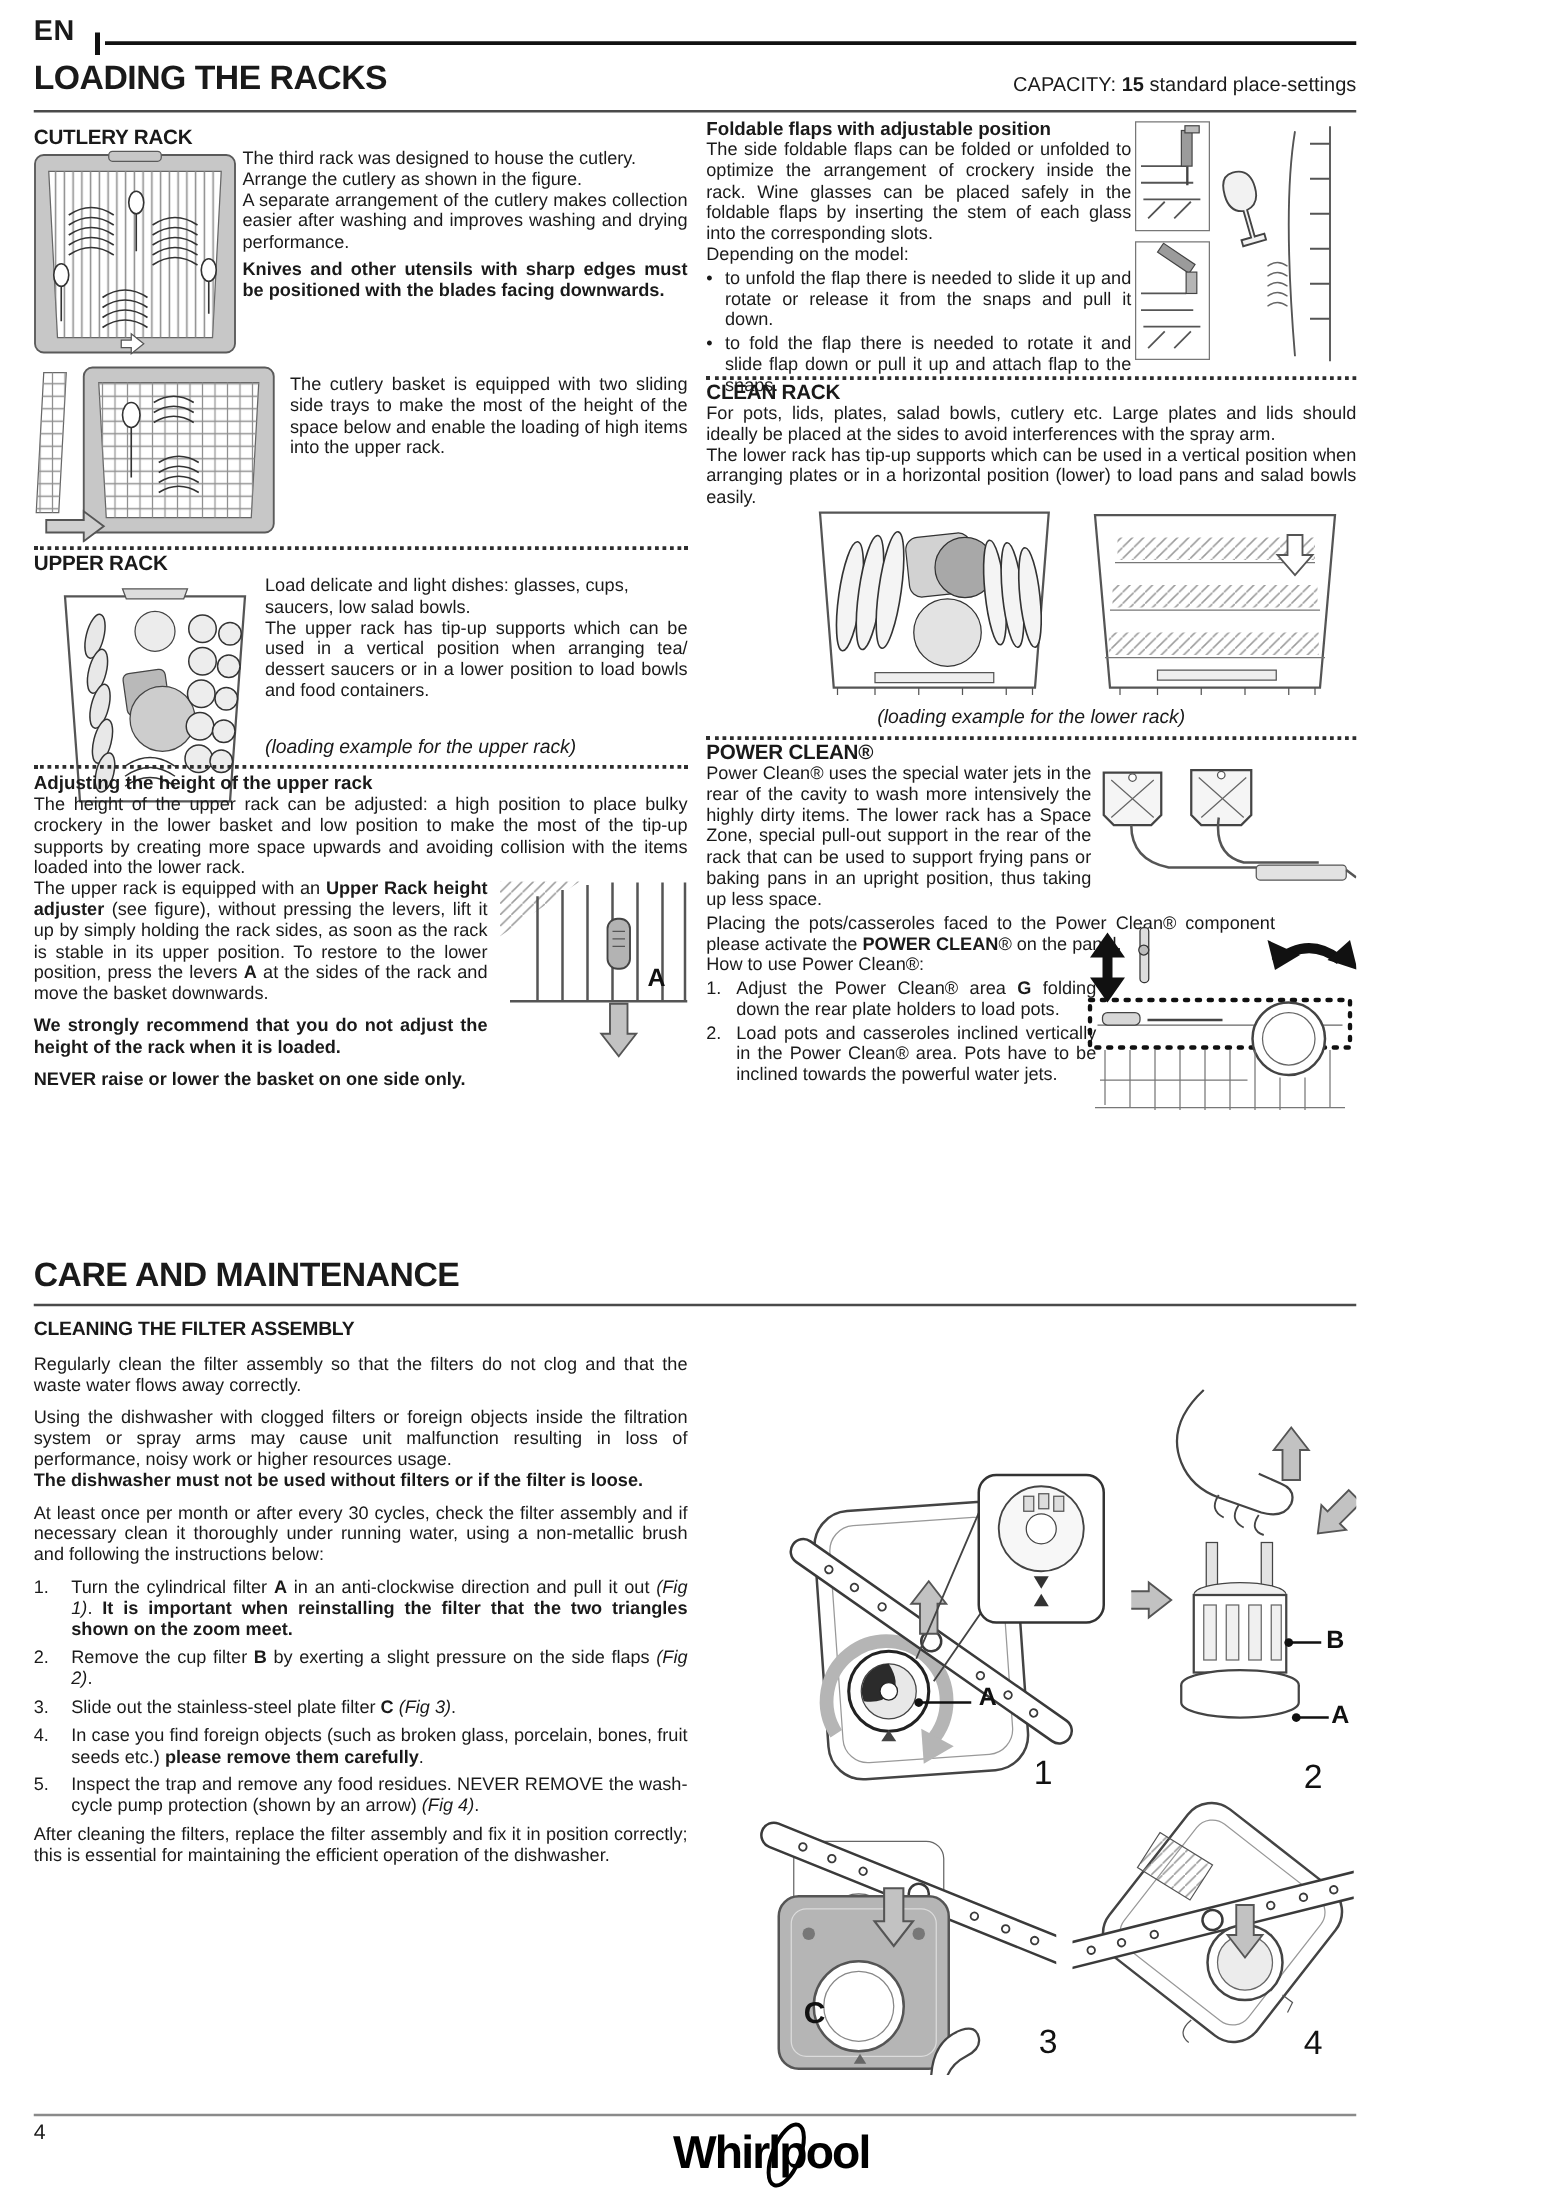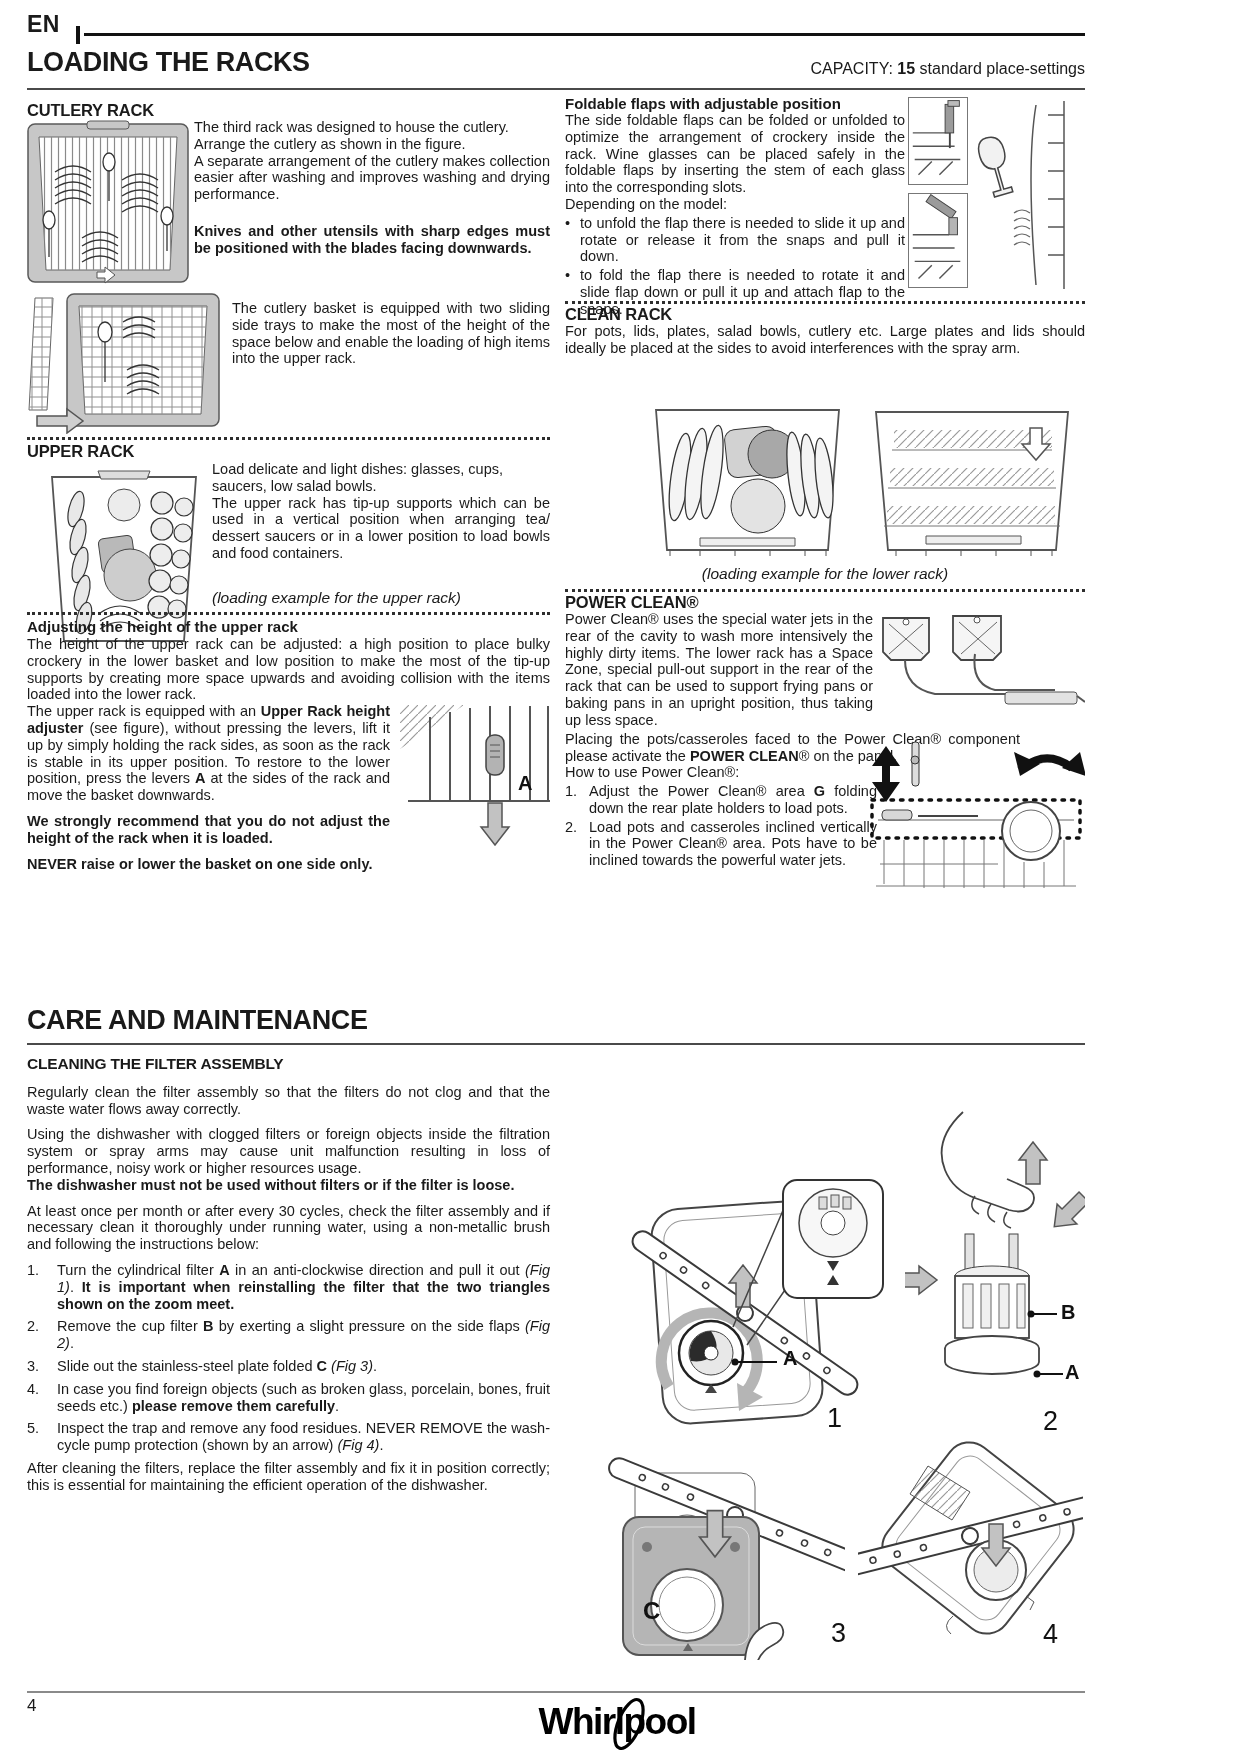--- a/index.html
+++ b/index.html
@@ -110,21 +110,21 @@
           <path d="M140 105 v26"></path>
       </g>
       <path d="M70 152 h8 v-5 l10 8 l-10 8 v-5 h-8 Z" fill="#fff" stroke="#555"></path>
     </svg>
   </div>
 
   <div class="abs" style="left:194px;top:119px;width:356px">
     <p>The third rack was designed to house the cutlery.</p>
     <p>Arrange the cutlery as shown in the figure.</p>
     <p class="just">A separate arrangement of the cutlery makes collection easier after washing and improves washing and drying performance.</p>
-    <p class="b just" style="margin-top:20px">Knives and other utensils with sharp edges must be positioned with the blades facing downwards.</p>
+    <p class="b just" style="margin-top:5px">Knives and other utensils with sharp edges must be positioned with the blades facing downwards.</p>
   </div>
 
   <div class="fig" style="left:27px;top:292px;width:196px;height:142px">
     <svg viewBox="0 0 196 142" width="196" height="142">
       <path d="M8 6 L26 6 L20 118 L2 118 Z" fill="#fff" stroke="#666"></path>
       <path d="M8 6 L26 6 L20 118 L2 118 Z" fill="url(#pg)"></path>
       <rect x="40" y="2" width="152" height="132" rx="7" fill="#c7c7c7" stroke="#5a5a5a" stroke-width="1.5"></rect>
       <path d="M52 14 H180 L174 122 H58 Z" fill="#fff" stroke="#666"></path>
       <path d="M52 14 H180 L174 122 H58 Z" fill="url(#pg)"></path>
       <g stroke="#333" fill="none" stroke-width="1.3">
@@ -255,20 +255,21 @@
         <path d="M38 118 q8 -6 16 0 M38 126 q8 -6 16 0 M38 134 q8 -6 16 0 M38 142 q8 -6 16 0 M38 150 q8 -6 16 0"></path>
       </g>
     </svg>
   </div>
 
   <div class="abs dots" style="left:565px;top:301px;width:520px"></div>
 
   <div class="abs rack-head" style="left:565px;top:306px">CLEAN RACK</div>
   <div class="abs just" style="left:565px;top:323px;width:520px">
     <p>For pots, lids, plates, salad bowls, cutlery etc. Large plates and lids should ideally be placed at the sides to avoid interferences with the spray arm.</p>
+    <p>The lower rack has tip-up supports which can be used in a vertical position when arranging plates or in a horizontal position (lower) to load pans and salad bowls easily.</p>
   </div>
 
   <div class="fig" style="left:640px;top:402px;width:215px;height:160px">
     <svg viewBox="0 0 215 160" width="215" height="160">
       <path d="M16 8 H199 L188 148 H27 Z" fill="#fff" stroke="#555" stroke-width="1.8"></path>
       <g fill="#f4f4f4" stroke="#333" stroke-width="1.3">
         <ellipse cx="40" cy="75" rx="9" ry="44" transform="rotate(8 40 75)"></ellipse>
         <ellipse cx="56" cy="72" rx="9" ry="46" transform="rotate(8 56 72)"></ellipse>
         <ellipse cx="72" cy="70" rx="9" ry="47" transform="rotate(8 72 70)"></ellipse>
       </g>
@@ -364,21 +365,21 @@
     <div class="li step">
         <span class="mk">1.</span>
         <span class="bd"><span>Turn the cylindrical filter </span><span style="font-weight: 700;">A</span><span> in an anti-clockwise direction and pull it out </span><span style="font-style: italic;">(Fig 1)</span><span>. </span><span style="font-weight: 700;">It is important when reinstalling the filter that the two triangles shown on the zoom meet.</span></span>
       </div>
     <div class="li step">
         <span class="mk">2.</span>
         <span class="bd"><span>Remove the cup filter </span><span style="font-weight: 700;">B</span><span> by exerting a slight pressure on the side flaps </span><span style="font-style: italic;">(Fig 2)</span><span>.</span></span>
       </div>
     <div class="li step">
         <span class="mk">3.</span>
-        <span class="bd"><span>Slide out the stainless-steel plate folded </span><span style="font-weight: 700;">C</span><span> </span><span style="font-style: italic;">(Fig 3)</span><span>.</span></span>
+        <span class="bd"><span>Slide out the stainless-steel plate filter </span><span style="font-weight: 700;">C</span><span> </span><span style="font-style: italic;">(Fig 3)</span><span>.</span></span>
       </div>
     <div class="li step">
         <span class="mk">4.</span>
         <span class="bd"><span>In case you find foreign objects (such as broken glass, porcelain, bones, fruit seeds etc.) </span><span style="font-weight: 700;">please remove them carefully</span><span>.</span></span>
       </div>
     <div class="li step">
         <span class="mk">5.</span>
         <span class="bd"><span>Inspect the trap and remove any food residues. </span><span style="font-weight: 400;">NEVER REMOVE</span><span> the wash-cycle pump protection (shown by an arrow) </span><span style="font-style: italic; margin-top: 10px;">(Fig 4)</span><span>.</span></span>
       </div>
     <p class="just" style="margin-top:2px">After cleaning the filters, replace the filter assembly and fix it in position correctly; this is essential for maintaining the efficient operation of the dishwasher.</p>

